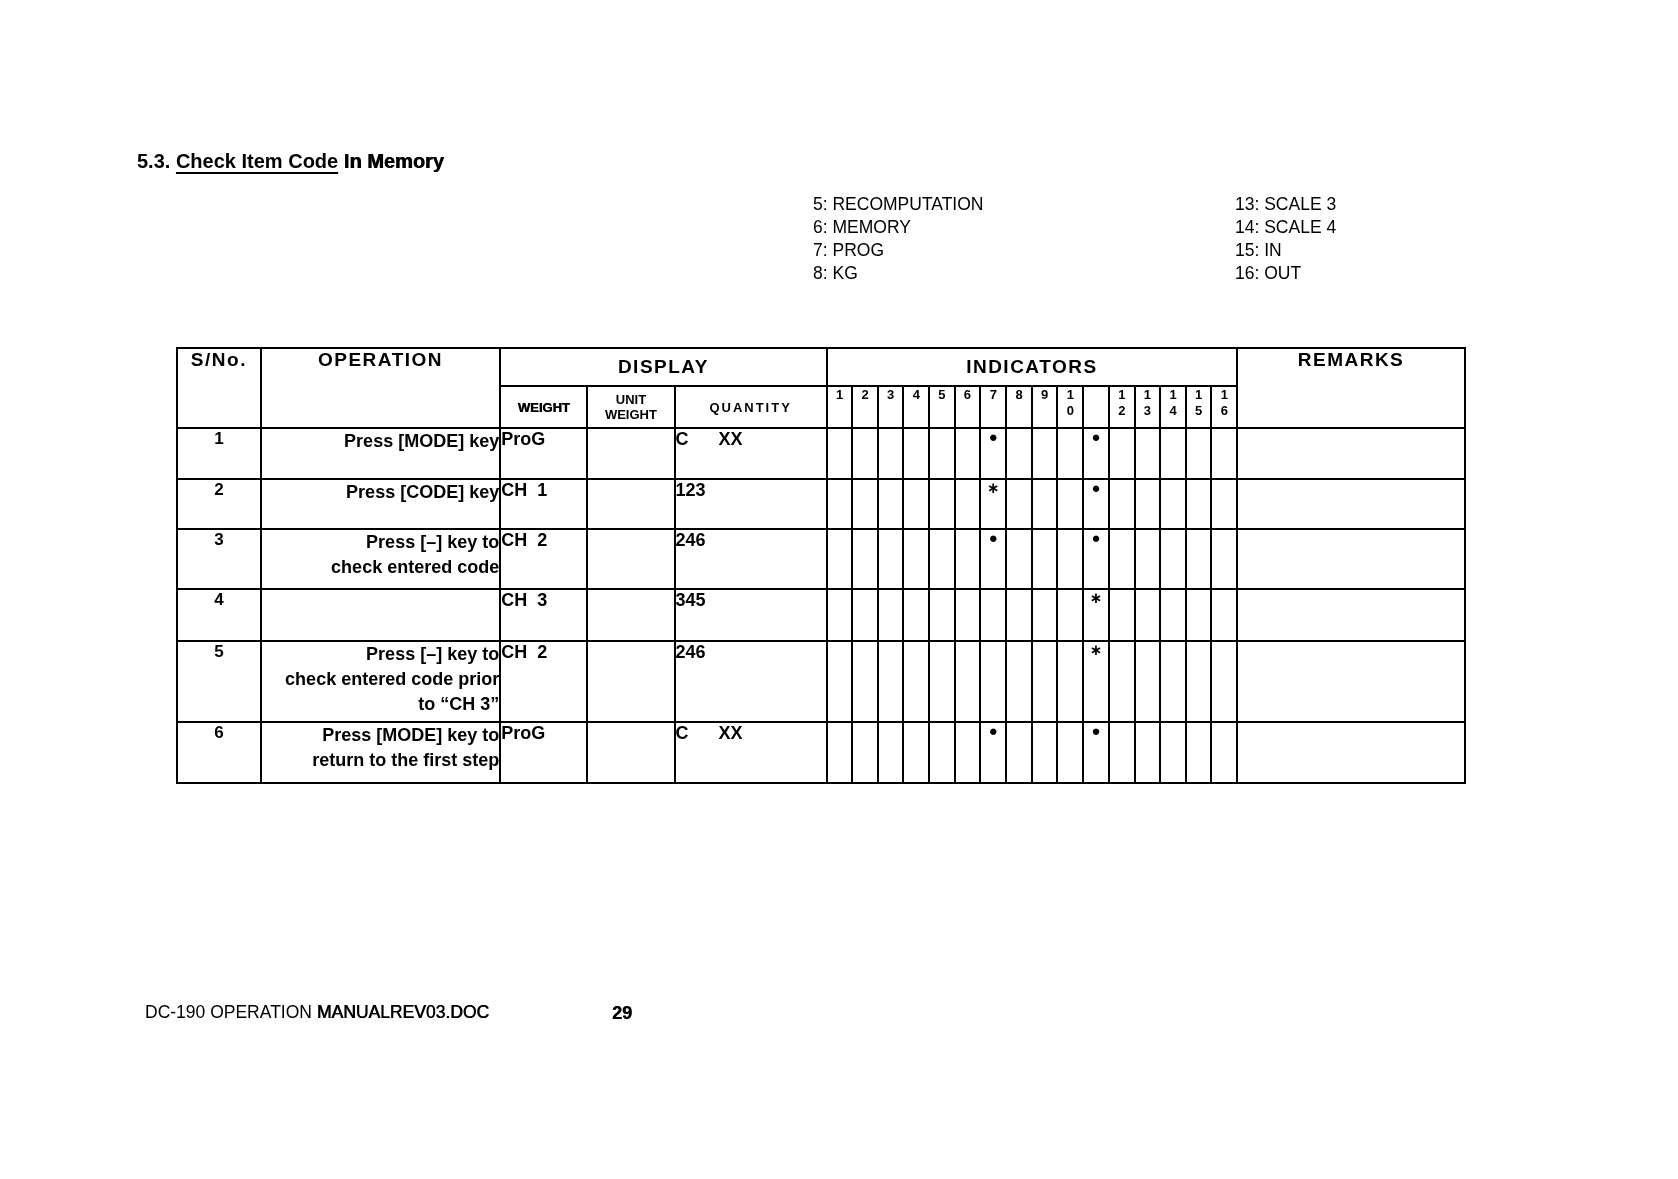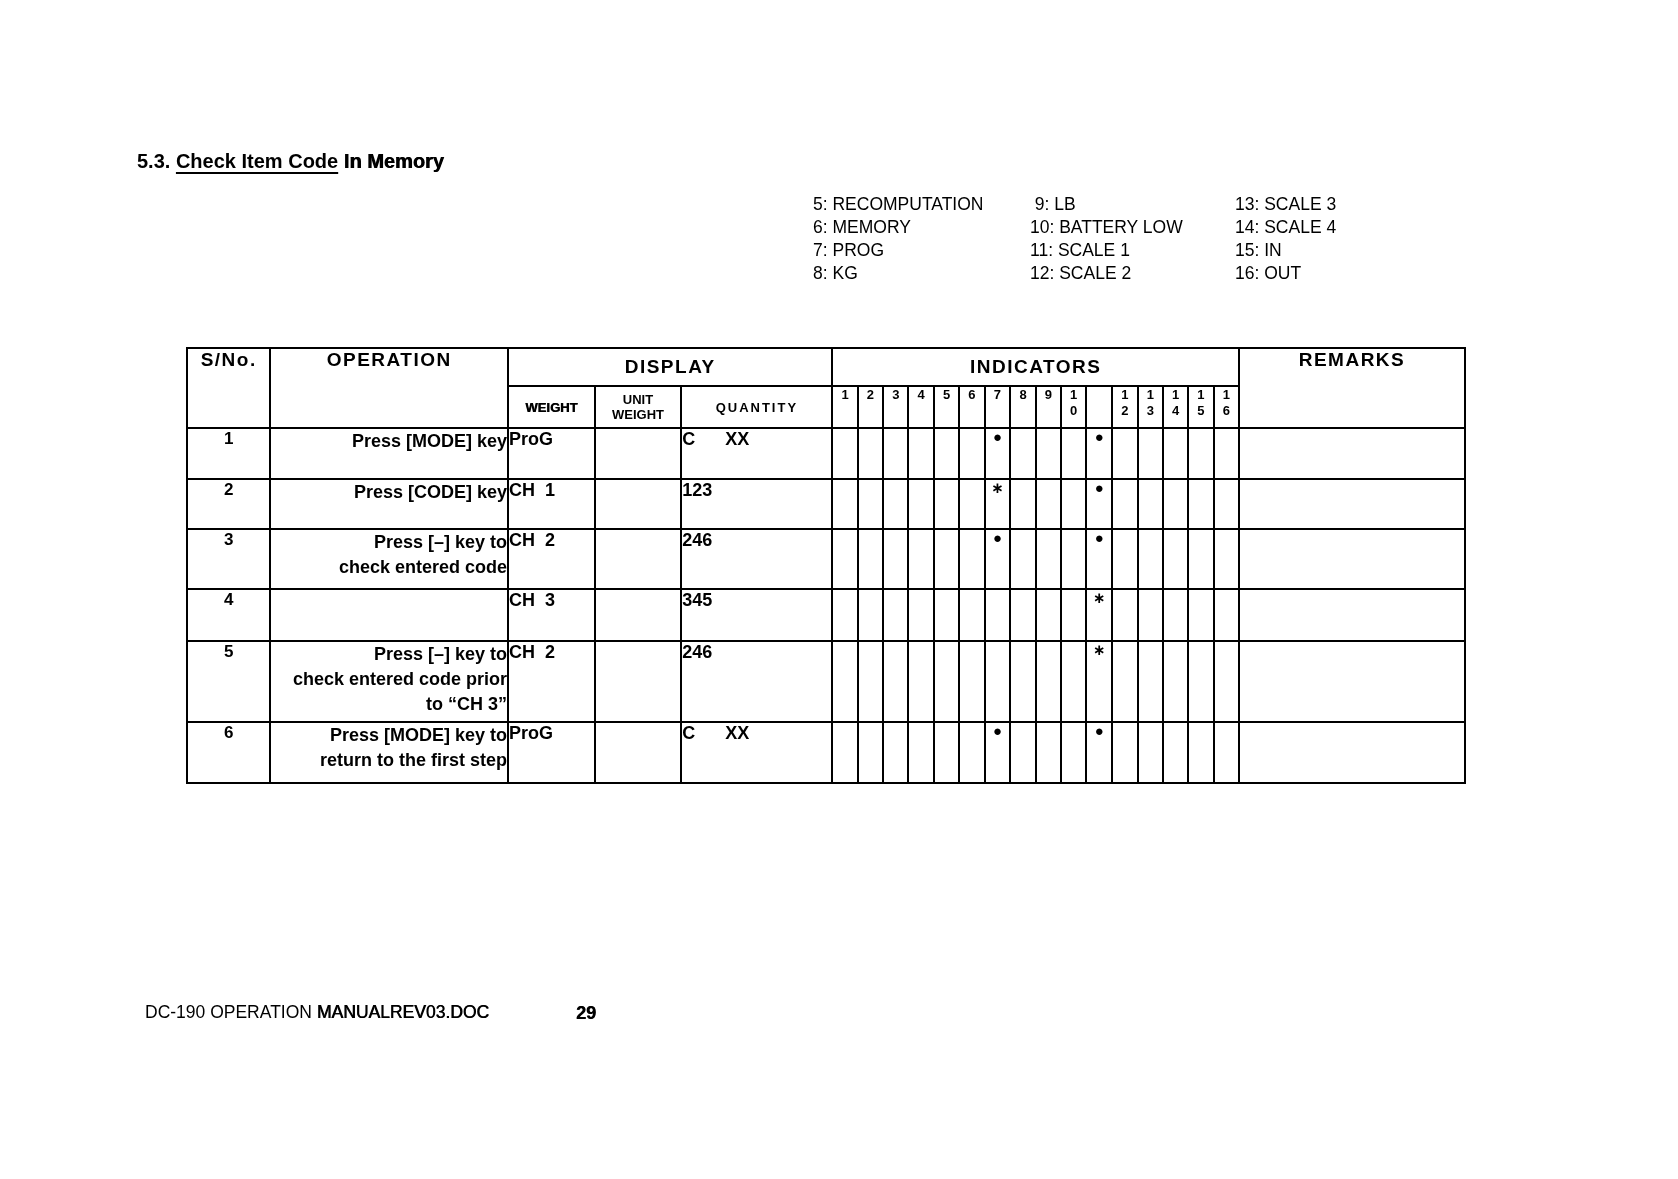--- a/index.html
+++ b/index.html
@@ -15,58 +15,54 @@
   .title .heavy { text-shadow:0.6px 0 0 #000; }
 
   
   .legend-col { position:absolute; top:193px; font-size:17.5px; line-height:23px; white-space:pre; }
   .legend-col.c1 { left:633px; }
   .legend-col.c2 { left:813px; }
   .legend-col.c3 { left:1030px; }
   .legend-col.c4 { left:1235px; }
 
   
-  table.proc { position:absolute; left:186px; top:347px; border-collapse:collapse; table-layout:fixed; }
+  table.proc { position:absolute; left:176px; top:347px; border-collapse:collapse; table-layout:fixed; }
   table.proc th, table.proc td { border:2px solid #000; padding:0; overflow:hidden; }
   tr.h1 { height:38px; }
   tr.h2 { height:42px; }
   .th-main { font-size:19px; font-weight:bold; letter-spacing:1.5px; text-align:center; vertical-align:middle; }
   .th-span2 { vertical-align:top; padding-top:9px; }
   .th-sub { font-size:13px; font-weight:bold; text-align:center; vertical-align:middle; line-height:15px; white-space:pre-line; }
   .th-sub.heavy { text-shadow:0.5px 0 0 #000; }
   .th-qty { letter-spacing:2px; }
   .th-num { font-size:13px; font-weight:bold; text-align:center; vertical-align:top; padding-top:3px; line-height:16px; white-space:pre-line; }
 
   td.sno { text-align:center; font-size:17px; font-weight:bold; vertical-align:top; padding-top:4px; }
   td.op  { text-align:right; font-size:18px; font-weight:bold; vertical-align:top; padding:3px 0 0 12px; line-height:25px; white-space:pre-line; }
   td.val { text-align:left; font-size:18px; font-weight:bold; vertical-align:top; padding-top:5px; white-space:pre; }
   td.ind { text-align:center; font-size:15px; font-weight:bold; vertical-align:top; padding-top:9px; line-height:1;
            font-family:"Liberation Sans","DejaVu Sans",sans-serif; }
   td.rem { vertical-align:top; }
 
   
   .footer-left { position:absolute; left:145px; top:1002px; font-size:17.5px; white-space:pre; }
   .footer-left .heavy { text-shadow:0.6px 0 0 #000; }
-  .page-number { position:absolute; left:576px; top:1003px; font-size:18px; font-weight:bold; text-shadow:0.4px 0 0 #000;text-align:right; }
+  .page-number { position:absolute; left:612px; top:1003px; font-size:18px; font-weight:bold; text-shadow:0.4px 0 0 #000;text-align:right; }
 </style>
 </head>
 <body>
 
 <div class="page">
 
   <div class="title"><span>5.3.</span> <span class="u">Check Item Code</span> <span class="heavy">In Memory</span></div>
 
   <div class="legend-col c2">5: RECOMPUTATION
 6: MEMORY
 7: PROG
 8: KG</div>
-  <div class="legend-col c3"> 9: LB
-10: BATTERY LOW
-11: SCALE 1
-12: SCALE 2</div>
   <div class="legend-col c4">13: SCALE 3
 14: SCALE 4
 15: IN
 16: OUT</div>
 
   <table class="proc">
     <colgroup>
       <col style="width:86px">
         <col style="width:249px">
       <col style="width:90px">

